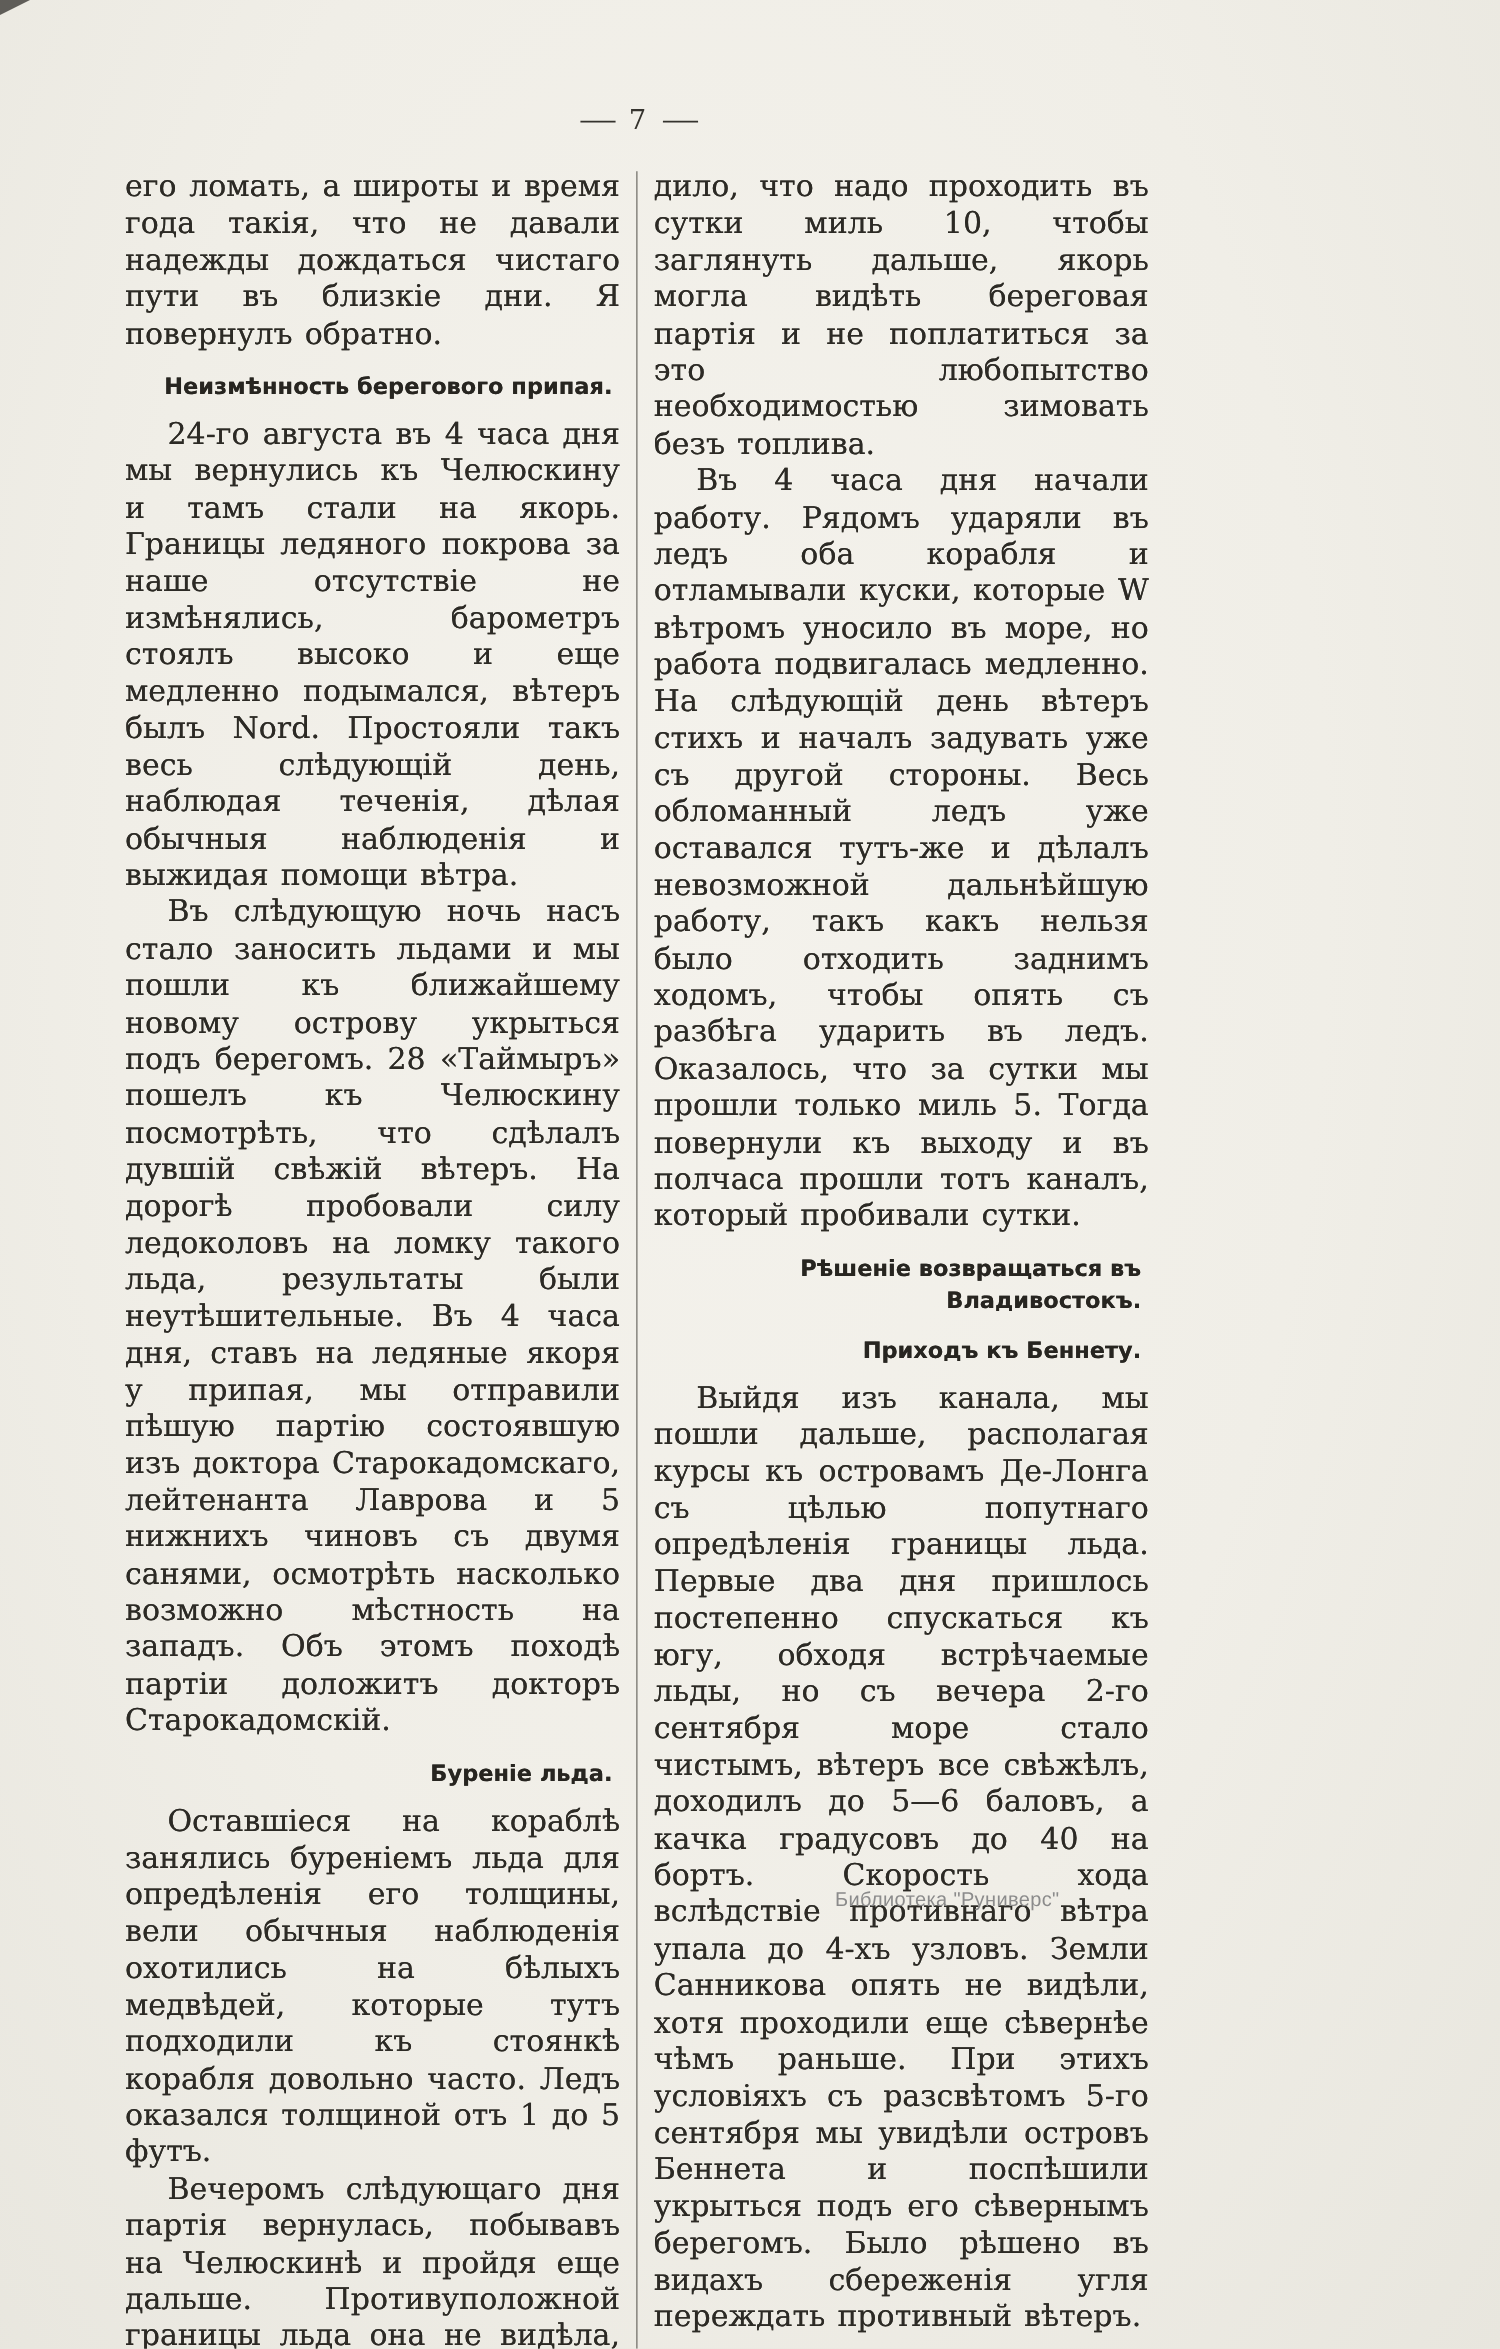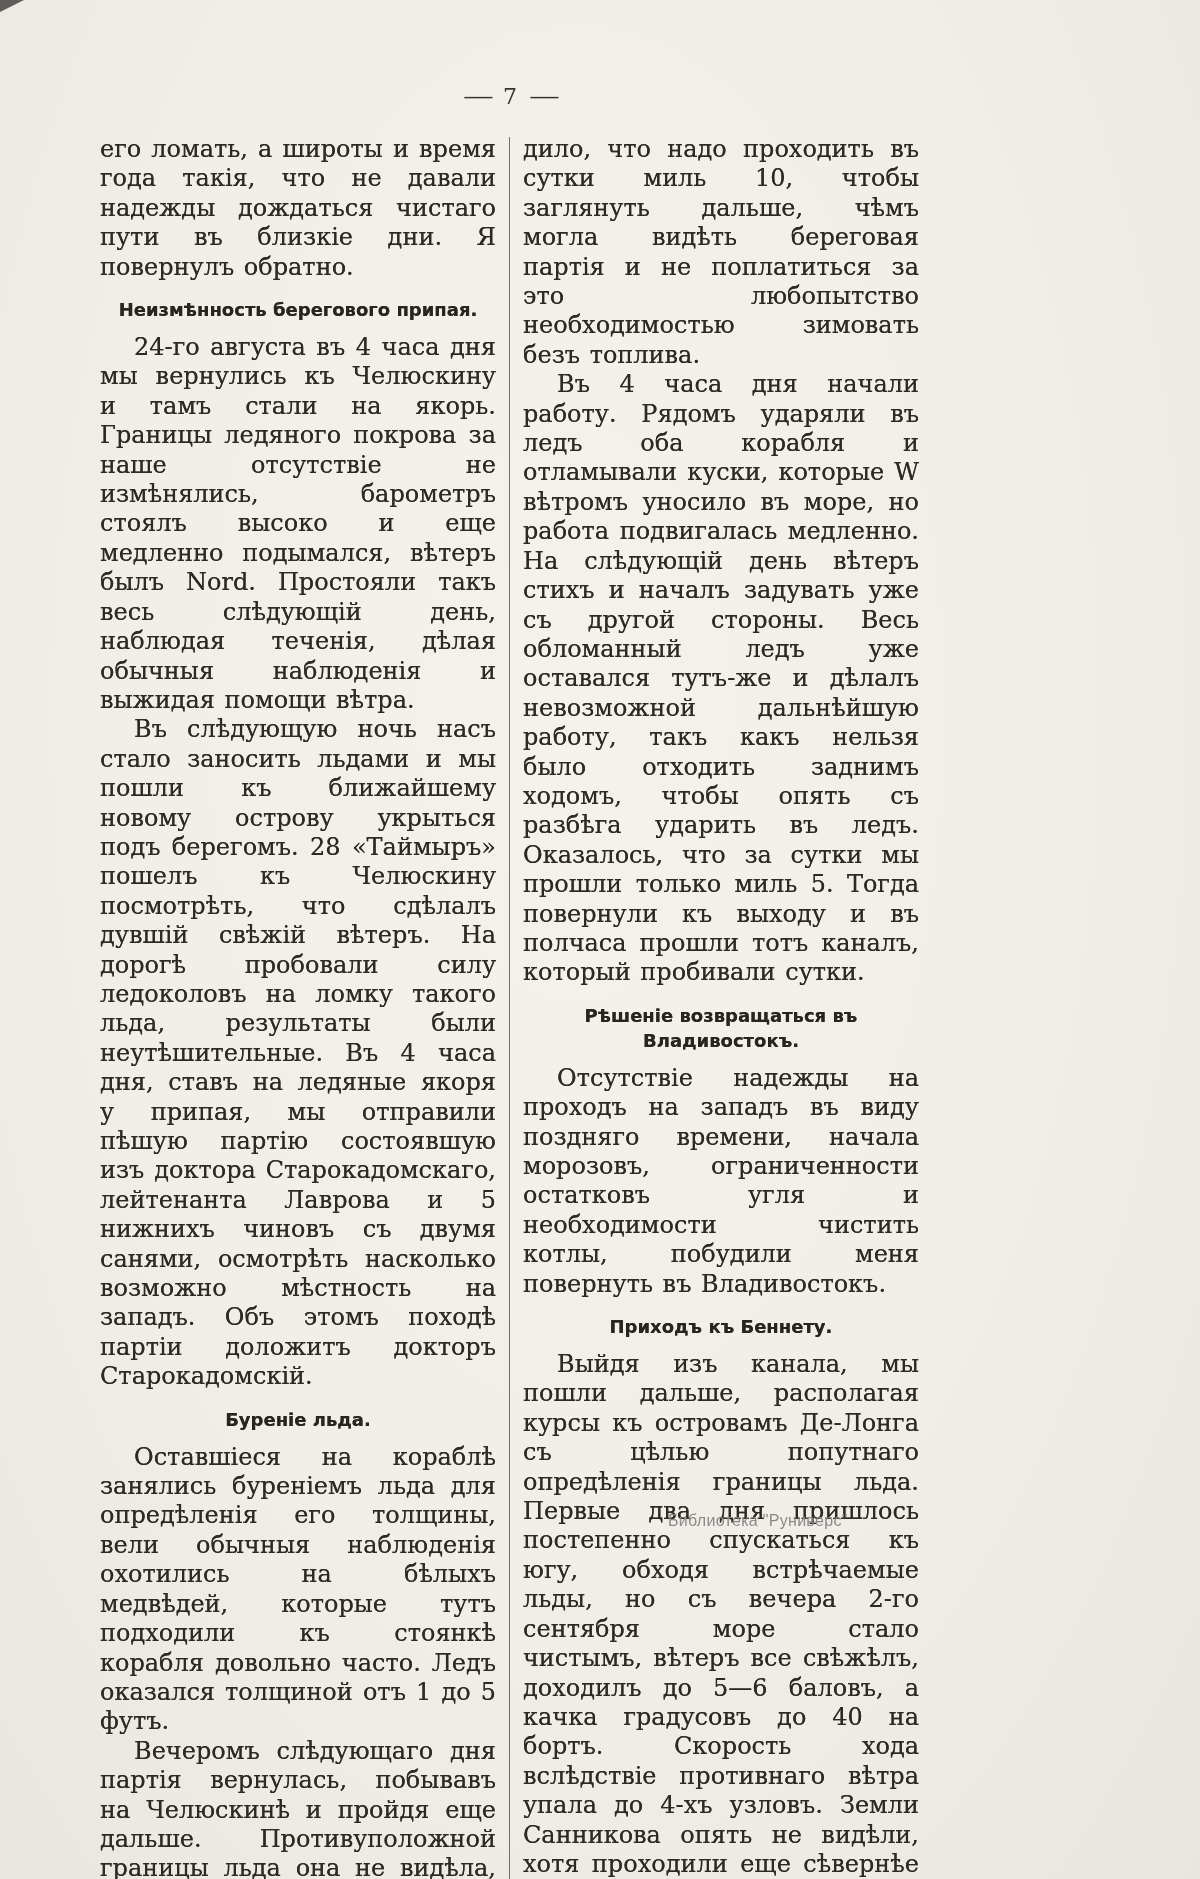--- a/index.html
+++ b/index.html
@@ -68,21 +68,21 @@
     word-spacing: 2px;
   }
   .col p.cont {
     text-indent: 0;
   }
   .col .heading {
     font-family: "DejaVu Sans", "Liberation Sans", sans-serif;
     font-weight: bold;
     font-size: 18px;
     line-height: 25px;
-    text-align: center;
+    text-align: right;
     margin: 15px 6px 11px 6px;
     color: #272520;
     text-shadow: 0 0 .4px rgba(39, 37, 32, .8);
   }
   .watermark {
     position: absolute;
     left: 668px;
     top: 1512px;
     font-family: "Liberation Sans", "DejaVu Sans", sans-serif;
     font-size: 16px;
@@ -111,24 +111,23 @@
       <p>24-го августа въ 4 часа дня мы вернулись къ Челюскину и тамъ стали на якорь. Границы ледяного покрова за наше отсутствіе не измѣнялись, барометръ стоялъ высоко и еще медленно подымался, вѣтеръ былъ Nord. Простояли такъ весь слѣдующій день, наблюдая теченія, дѣлая обычныя наблюденія и выжидая помощи вѣтра.</p>
       <p>Въ слѣдующую ночь насъ стало заносить льдами и мы пошли къ ближайшему новому острову укрыться подъ берегомъ. 28 «Таймыръ» пошелъ къ Челюскину посмотрѣть, что сдѣлалъ дувшій свѣжій вѣтеръ. На дорогѣ пробовали силу ледоколовъ на ломку такого льда, результаты были неутѣшительные. Въ 4 часа дня, ставъ на ледяные якоря у припая, мы отправили пѣшую партію состоявшую изъ доктора Старокадомскаго, лейтенанта Лаврова и 5 нижнихъ чиновъ съ двумя санями, осмотрѣть насколько возможно мѣстность на западъ. Объ этомъ походѣ партіи доложитъ докторъ Старокадомскій.</p>
       <div class="heading">Буреніе льда.</div>
       <p>Оставшіеся на кораблѣ занялись буреніемъ льда для опредѣленія его толщины, вели обычныя наблюденія охотились на бѣлыхъ медвѣдей, которые тутъ подходили къ стоянкѣ корабля довольно часто. Ледъ оказался толщиной отъ 1 до 5 футъ.</p>
       <p>Вечеромъ слѣдующаго дня партія вернулась, побывавъ на Челюскинѣ и пройдя еще дальше. Противуположной границы льда она не видѣла, не видѣла и утѣшительной синевы на небѣ, обозначающей чистую воду за горизонтомъ. Въ этотъ день, 29-го августа подошелъ къ намъ «Вайгачъ». На слѣдующій день, подсчитавъ запасы угля, и принимая во вниманіе наблюденія береговой партіи, было рѣшено попробовать колоть ледъ, работая обоими кораблями. Для обезпеченія обратнаго пути выхо-</p>
     </div>
 
     <div class="col-divider"></div>
 
     <div class="col">
-      <p class="cont">дило, что надо проходить въ сутки миль 10, чтобы заглянуть дальше, чѣмъ могла видѣть береговая партія и не поплатиться за это любопытство необходимостью зимовать безъ топлива.</p>
+      <p class="cont">дило, что надо проходить въ сутки миль 10, чтобы заглянуть дальше, якорь могла видѣть береговая партія и не поплатиться за это любопытство необходимостью зимовать безъ топлива.</p>
       <p>Въ 4 часа дня начали работу. Рядомъ ударяли въ ледъ оба корабля и отламывали куски, которые W вѣтромъ уносило въ море, но работа подвигалась медленно. На слѣдующій день вѣтеръ стихъ и началъ задувать уже съ другой стороны. Весь обломанный ледъ уже оставался тутъ-же и дѣлалъ невозможной дальнѣйшую работу, такъ какъ нельзя было отходить заднимъ ходомъ, чтобы опять съ разбѣга ударить въ ледъ. Оказалось, что за сутки мы прошли только миль 5. Тогда повернули къ выходу и въ полчаса прошли тотъ каналъ, который пробивали сутки.</p>
       <div class="heading">Рѣшеніе возвращаться въ Владивостокъ.</div>
-      <p>Отсутствіе надежды на проходъ на западъ въ виду поздняго времени, начала морозовъ, ограниченности остатковъ угля и необходимости чистить котлы, побудили меня повернуть въ Владивостокъ.</p>
       <div class="heading">Приходъ къ Беннету.</div>
       <p>Выйдя изъ канала, мы пошли дальше, располагая курсы къ островамъ Де-Лонга съ цѣлью попутнаго опредѣленія границы льда. Первые два дня пришлось постепенно спускаться къ югу, обходя встрѣчаемые льды, но съ вечера 2-го сентября море стало чистымъ, вѣтеръ все свѣжѣлъ, доходилъ до 5—6 баловъ, а качка градусовъ до 40 на бортъ. Скорость хода вслѣдствіе противнаго вѣтра упала до 4-хъ узловъ. Земли Санникова опять не видѣли, хотя проходили еще сѣвернѣе чѣмъ раньше. При этихъ условіяхъ съ разсвѣтомъ 5-го сентября мы увидѣли островъ Беннета и поспѣшили укрыться подъ его сѣвернымъ берегомъ. Было рѣшено въ видахъ сбереженія угля переждать противный вѣтеръ.</p>
       <div class="heading">Накипь въ котлахъ. Поиски коллекцій барона Толя. Памятникъ Толю и спутникамъ его. Опись острова.</div>
 
     </div>
 
   </div>
 
   <div class="watermark">Библиотека "Руниверс"</div>
 

